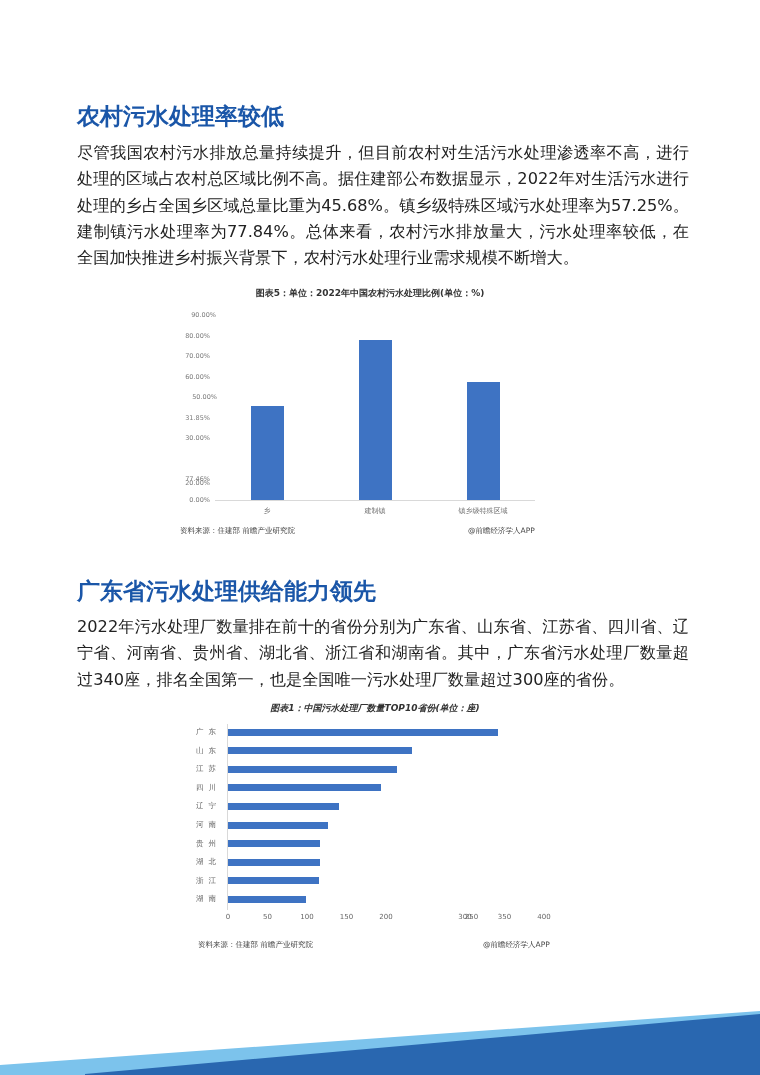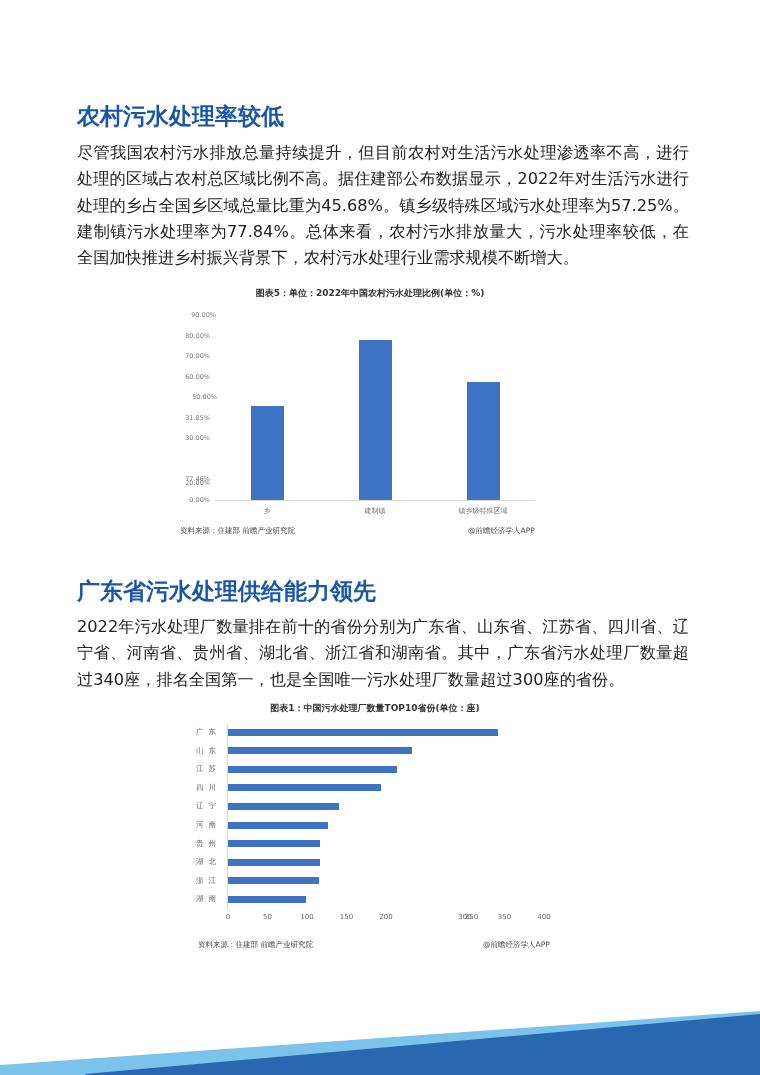--- a/index.html
+++ b/index.html
@@ -74,21 +74,21 @@
       <div class="xtick" style="left: 313px; top: 221px;">镇乡级特殊区域</div>
     </div>
   <div class="source" style="left:10px; top:241px;">资料来源：住建部 前瞻产业研究院</div>
   <div class="credit" style="left:298px; top:241px;">@前瞻经济学人APP</div>
 </div>
 
 <h2 class="heading" style="top:576px;">广东省污水处理供给能力领先</h2>
 <p class="para" style="top:614px;">2022年污水处理厂数量排在前十的省份分别为广东省、山东省、江苏省、四川省、辽宁省、河南省、贵州省、湖北省、浙江省和湖南省。其中，广东省污水处理厂数量超过340座，排名全国第一，也是全国唯一污水处理厂数量超过300座的省份。</p>
 
 <div class="chart" id="chart2" style="left:190px; top:700px; width:370px; height:255px;">
-  <div class="chart-title" style="left:0; width:370px; top:2px;">图表1：中国污水处理厂数量TOP10省份(单位：座)</div>
+  <div class="chart-title" style="left:0; width:370px; top:2px;font-style:italic;">图表1：中国污水处理厂数量TOP10省份(单位：座)</div>
   <div class="axis-line" style="left:37px; top:24px; width:1px; height:186px;"></div>
   <div id="c2-cats">
       <div class="cat-label" style="left: 6px; top: 32px;">广东</div>
       <div class="cat-label" style="left: 6px; top: 50.6px;">山东</div>
       <div class="cat-label" style="left: 6px; top: 69.2px;">江苏</div>
       <div class="cat-label" style="left: 6px; top: 87.8px;">四川</div>
       <div class="cat-label" style="left: 6px; top: 106.4px;">辽宁</div>
       <div class="cat-label" style="left: 6px; top: 125px;">河南</div>
       <div class="cat-label" style="left: 6px; top: 143.6px;">贵州</div>
       <div class="cat-label" style="left: 6px; top: 162.2px;">湖北</div>

